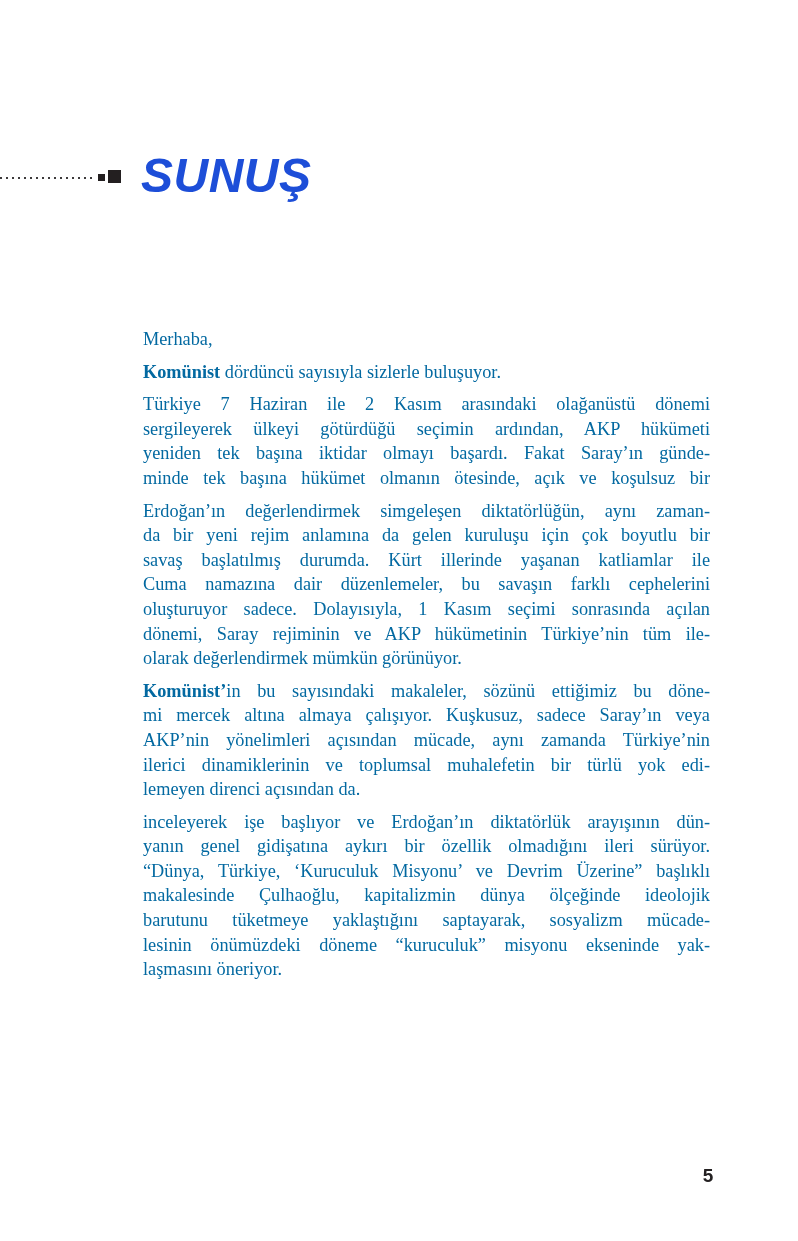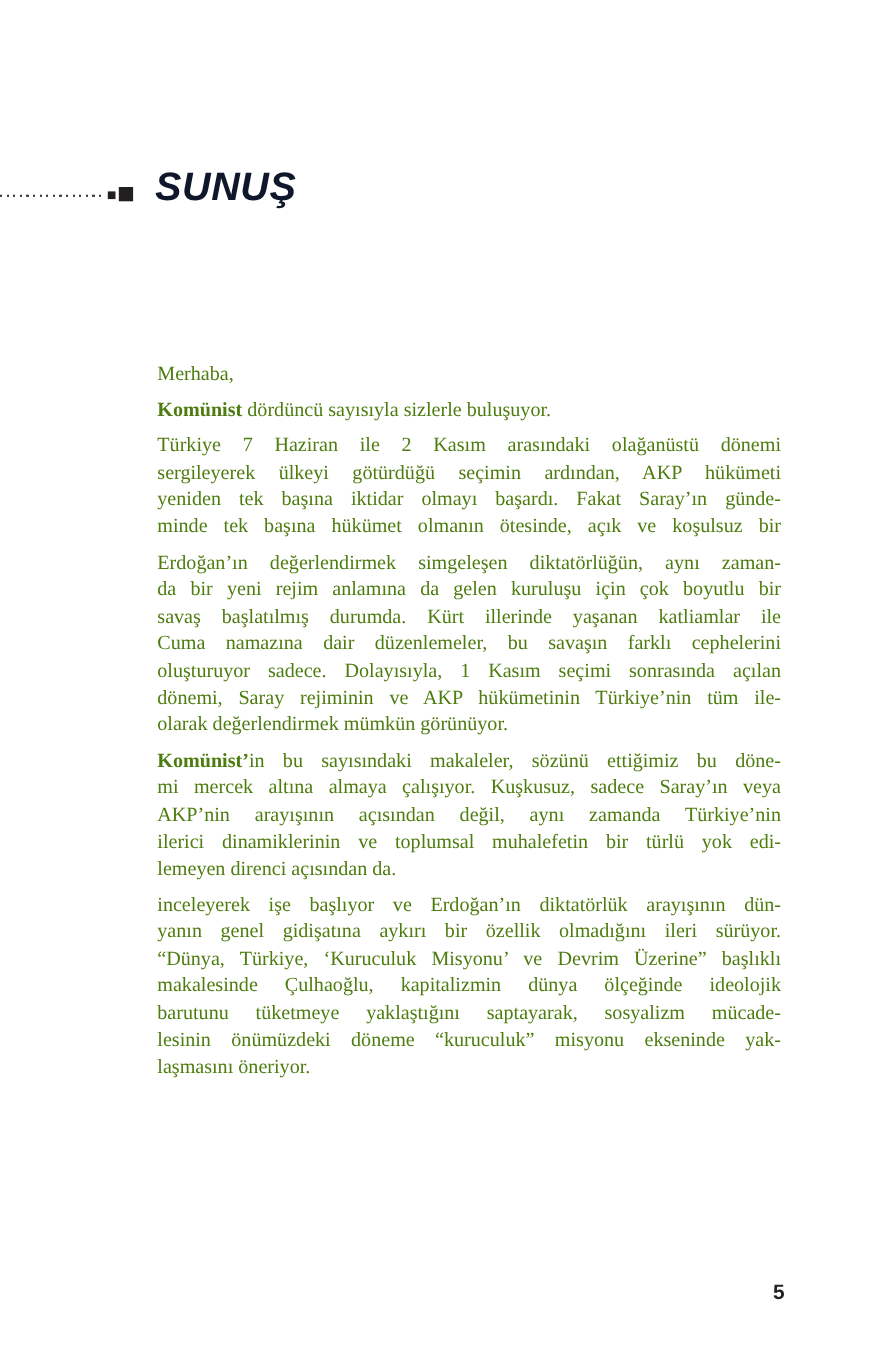--- a/index.html
+++ b/index.html
@@ -25,30 +25,30 @@
   }
   .sq { position: absolute; background: #231f20; }
   .sq-small { left: 98px; top: 174px; width: 7px; height: 7px; }
   .sq-large { left: 108px; top: 170px; width: 13px; height: 13px; }
   .chapter-title {
     position: absolute;
     left: 141px; top: 152px;
     font-family: "Liberation Sans", sans-serif;
     font-weight: bold;
     font-style: italic;
-    font-size: 36px;
+    font-size: 48px;
     line-height: 1;
     letter-spacing: 0.5px;
-    color: #0f172a;
+    color: #1d4ed8;
   }
   .body-text {
     position: absolute;
     left: 143px; top: 327px;
     width: 567px;
-    color: #4d7c0f;
+    color: #0369a1;
     font-size: 18.3px;
     line-height: 24.6px;
   }
   .para { margin-bottom: 8px; }
   .line { text-align: justify; text-align-last: justify; }
   .line.last { text-align-last: left; }
   strong.bi { font-weight: bold; }
   .page-number {
     position: absolute;
     left: 690px; top: 1166px;
@@ -90,21 +90,21 @@
         <div class="line">da bir yeni rejim anlamına da gelen kuruluşu için çok boyutlu bir</div>
         <div class="line">savaş başlatılmış durumda. Kürt illerinde yaşanan katliamlar ile</div>
         <div class="line">Cuma namazına dair düzenlemeler, bu savaşın farklı cephelerini</div>
         <div class="line">oluşturuyor sadece. Dolayısıyla, 1 Kasım seçimi sonrasında açılan</div>
         <div class="line">dönemi, Saray rejiminin ve AKP hükümetinin Türkiye’nin tüm ile-</div>
         <div class="line last">olarak değerlendirmek mümkün görünüyor.</div>
       </div>
       <div class="para">
         <div class="line"><strong class="bi">Komünist’</strong>in bu sayısındaki makaleler, sözünü ettiğimiz bu döne-</div>
         <div class="line">mi mercek altına almaya çalışıyor. Kuşkusuz, sadece Saray’ın veya</div>
-        <div class="line">AKP’nin arayışının açısından değil, aynı zamanda Türkiye’nin</div>
+        <div class="line">AKP’nin yönelimleri açısından mücade, aynı zamanda Türkiye’nin</div>
         <div class="line">ilerici dinamiklerinin ve toplumsal muhalefetin bir türlü yok edi-</div>
         <div class="line last">lemeyen direnci açısından da.</div>
       </div>
       <div class="para">
         <div class="line">inceleyerek işe başlıyor ve Erdoğan’ın diktatörlük arayışının dün-</div>
         <div class="line">yanın genel gidişatına aykırı bir özellik olmadığını ileri sürüyor.</div>
         <div class="line">“Dünya, Türkiye, ‘Kuruculuk Misyonu’ ve Devrim Üzerine” başlıklı</div>
         <div class="line">makalesinde Çulhaoğlu, kapitalizmin dünya ölçeğinde ideolojik</div>
         <div class="line">barutunu tüketmeye yaklaştığını saptayarak, sosyalizm mücade-</div>
         <div class="line">lesinin önümüzdeki döneme “kuruculuk” misyonu ekseninde yak-</div>

